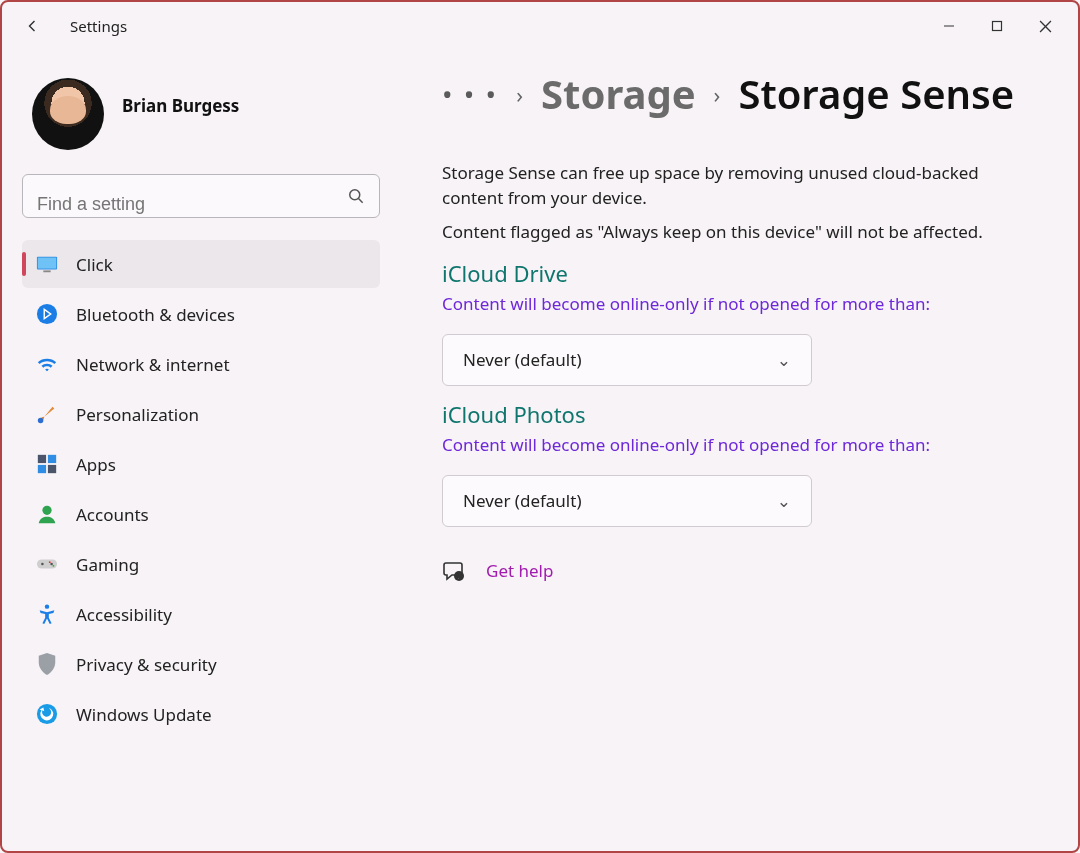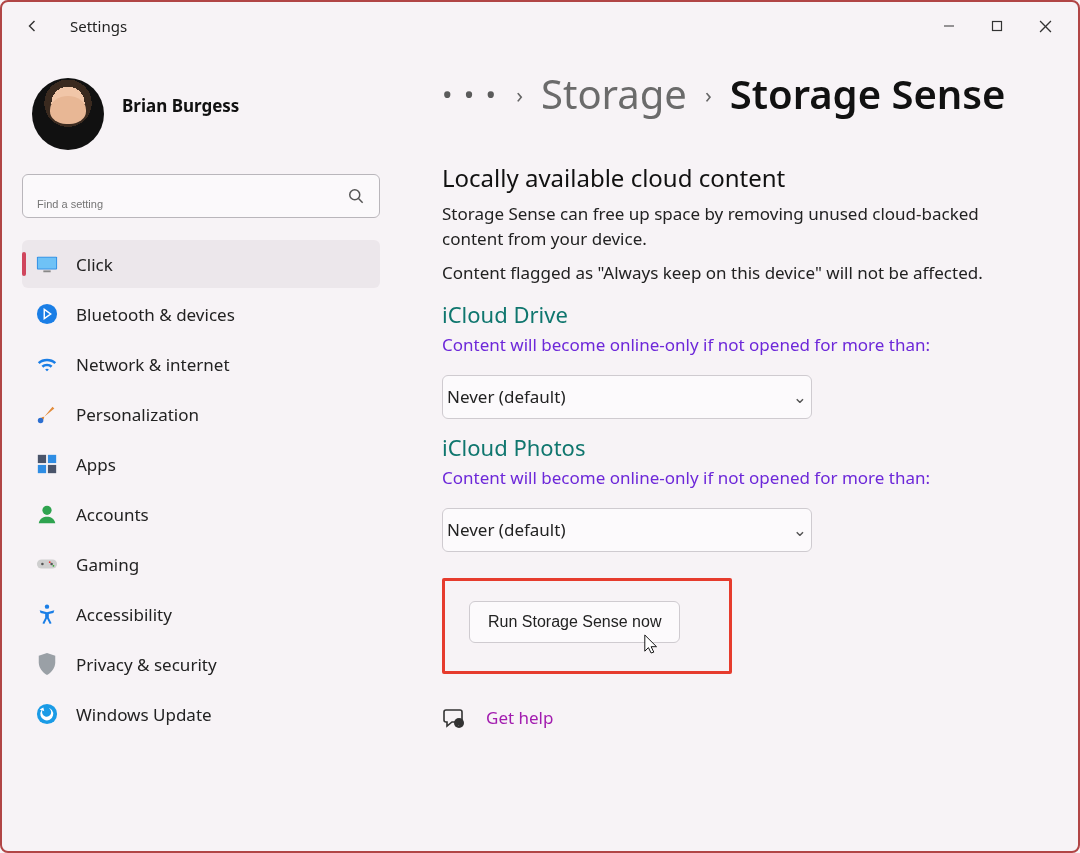--- a/index.html
+++ b/index.html
@@ -54,21 +54,21 @@
     background: #e8b795; border-radius: 50% 50% 45% 45%;
   }
   .profile-name { font-weight:700; font-size:17px; color:#111; }
   .profile-sub { height:18px; display:block; }
 
   .search-wrap {
     position:relative; margin: 0 0 22px 0;
   }
   .search-input {
     width:100%; height:44px; padding: 16px 44px 0 14px;
-    font-size:11px; border:1px solid #b9b6bb; border-radius:6px;
+    font-size:18px; border:1px solid #b9b6bb; border-radius:6px;
     background:#fbf9fb; outline:none; color:#333;
   }
   .search-icon { position:absolute; right:14px; top:12px; width:20px;height:20px; color:#555;}
 
   .nav { display:flex; flex-direction:column; gap:2px; }
   .nav-item {
     display:flex; align-items:center; gap:18px;
     height:48px; padding:0 12px 0 14px; border-radius:6px;
     font-size:17px; color:#222; cursor:pointer; position:relative;
   }
@@ -81,32 +81,32 @@
 
   
   .main {
     flex:1; padding: 16px 30px 0 42px; overflow-y:auto;
   }
   .breadcrumb {
     display:flex; align-items:center; gap:18px; margin-bottom: 40px;
   }
   .bc-ellipsis { font-size:28px; color:#5b5b5b; letter-spacing:2px; cursor:pointer;}
   .bc-chevron { color:#666; font-size:22px; }
-  .bc-link { font-size:40px; font-weight:400; color:#6b6b6b; cursor:pointer; }
+  .bc-link { font-size:40px; font-weight:700; color:#6b6b6b; cursor:pointer; }
   .bc-current { font-size:40px; font-weight:600; color:#111; }
 
   .section-h { font-size:24px; font-weight:400; color:#111; margin:18px 0 8px 0;}
   .section-p { font-size:17px; color:#222; line-height:1.45; margin-bottom:10px; max-width:590px;}
   .info-link { color:#9b2b2b; font-size:17px; cursor:pointer; display:inline-block; margin:6px 0 0 8px;}
   .sub-h { font-size:22px; font-weight:400; color:#0f766e; margin-top:13px;}
   .sub-p { font-size:17px; color:#6d28d9; margin:4px 0 12px 0;}
   .dropdown {
-    width:370px; height:44px; border:1px solid #cfcbd0; border-radius:6px;
+    width:370px; height:52px; border:1px solid #cfcbd0; border-radius:6px;
     background:#fcfafc; display:flex; align-items:center; justify-content:space-between;
-    padding:0 4px; font-size:17px; color:#222; cursor:pointer;margin-top:19px;
+    padding:0 20px; font-size:17px; color:#222; cursor:pointer;margin-top:19px;
   }
   .chev { color:#555; }
 
   .highlight-box {
     border:3px solid #e63b2d; padding: 20px 24px 28px 24px; width:290px;
     margin-top:26px; border-radius:2px; position:relative;
   }
   .run-btn {
     height:42px; padding:0 18px; border:1px solid #cfcbd0; border-radius:6px;
     background:#fcfafc; font-size:16px; color:#222; cursor:pointer;
@@ -268,44 +268,37 @@
 
   <main class="main">
     <div class="breadcrumb">
       <span class="bc-ellipsis">• • •</span>
       <span class="bc-chevron">›</span>
       <span class="bc-link">Storage</span>
       <span class="bc-chevron">›</span>
       <span class="bc-current">Storage Sense</span>
     </div>
 
-    <h2 class="section-h">Locally available cloud content</h2>
     <p class="section-p">Storage Sense can free up space by removing unused cloud-backed content from your device.</p>
     <p class="section-p">Content flagged as "Always keep on this device" will not be affected.</p>
 
     <h3 class="sub-h">iCloud Drive</h3>
     <p class="sub-p">Content will become online-only if not opened for more than:</p>
     <div class="dropdown">
       <span>Never (default)</span>
       <span class="chev">⌄</span>
     </div>
 
     <h3 class="sub-h">iCloud Photos</h3>
     <p class="sub-p">Content will become online-only if not opened for more than:</p>
     <div class="dropdown">
       <span>Never (default)</span>
       <span class="chev">⌄</span>
     </div>
 
-    <div class="highlight-box">
-      <button class="run-btn">Run Storage Sense now</button>
-      <svg class="cursor-img" viewBox="0 0 20 24">
-          <path d="M2 2l0 18 4-4 3 6 3-1-3-6 6 0z" fill="#fff" stroke="#000" stroke-width="1"></path>
-        </svg>
-    </div>
 
     <div class="help-row">
       <svg class="help-icon" viewBox="0 0 24 24" fill="none" stroke="#333" stroke-width="1.6">
           <path d="M4 4h14a2 2 0 0 1 2 2v8a2 2 0 0 1-2 2H10l-5 4v-4H4a2 2 0 0 1-2-2V6a2 2 0 0 1 2-2z"></path>
           <circle cx="17" cy="17" r="5" fill="#333" stroke="none"></circle>
           <text x="17" y="20" text-anchor="middle" font-size="7" fill="#fff">?</text>
         </svg>
       <a class="help-link">Get help</a>
     </div>
   </main>

